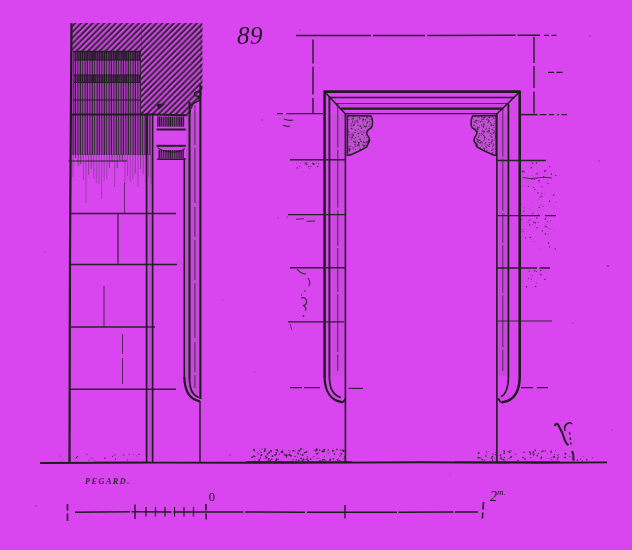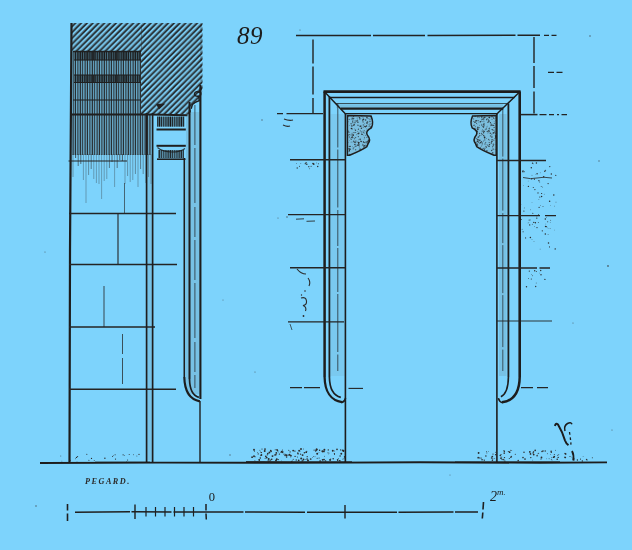--- a/index.html
+++ b/index.html
@@ -1,16 +1,16 @@
 <!DOCTYPE html>
 <html><head>
 <meta charset="utf-8">
 <style>
 html,body{margin:0;padding:0;background:#ffffff;}
-#plate{width:632px;height:550px;position:relative;background:#7dd3fc;}
+#plate{width:632px;height:550px;position:relative;background:#d946ef;}
 svg{display:block;-webkit-filter:grayscale(1) blur(0.3px);filter:grayscale(1) blur(0.3px);}
 </style>
 </head>
 <body>
 <div id="plate">
 <svg width="632" height="550" viewBox="0 0 632 550">
 
 <defs>
 <pattern id="dh" width="5.8" height="5.8" patternUnits="userSpaceOnUse">
   <path d="M-1.45,1.45 L1.45,-1.45 M0,5.8 L5.8,0 M4.35,7.25 L7.25,4.35" stroke="#1d1d1d" stroke-width="1.6" fill="none"></path>

